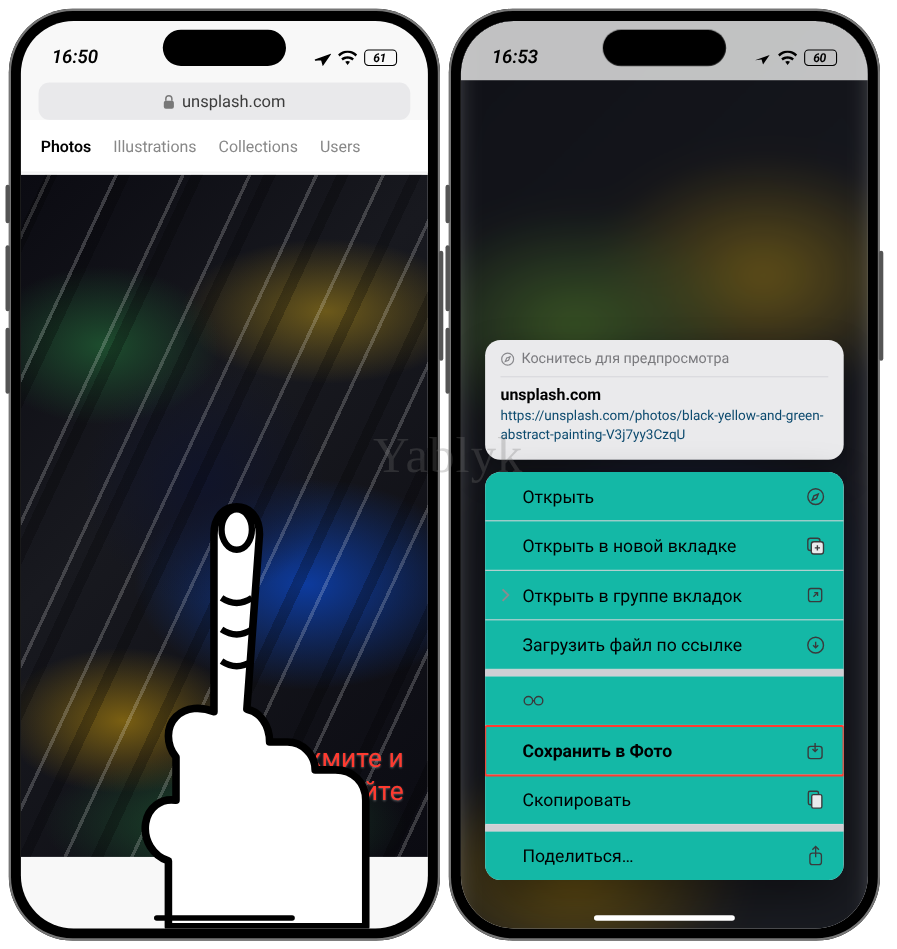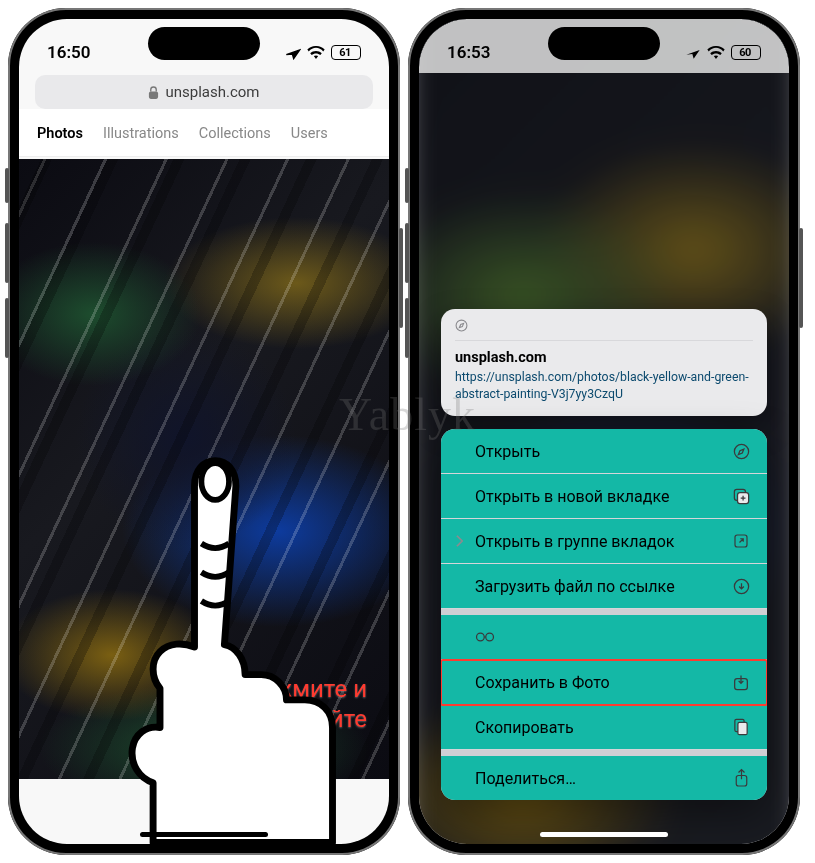--- a/index.html
+++ b/index.html
@@ -27,21 +27,21 @@
   .side-btn { position: absolute; background: #555; border-radius: 2px; }
   .sb-right { right: -3px; top: 220px; width: 4px; height: 100px; }
   .sb-left1 { left: -3px; top: 160px; width: 4px; height: 35px; }
   .sb-left2 { left: -3px; top: 215px; width: 4px; height: 60px; }
   .sb-left3 { left: -3px; top: 290px; width: 4px; height: 60px; }
 
   
   .status {
     height: 54px; display: flex; justify-content: space-between; align-items: center;
     padding: 12px 28px 0; font-weight: 600; font-size: 17px; color: #000;
-    position: relative; z-index: 40;
+    position: relative; z-index: 40; font-style: italic;
   }
   .status .icons { display: flex; align-items: center; gap: 6px; }
   .battery-box {
     display: inline-flex; align-items: center; gap: 1px;
     border: 1.5px solid #000; border-radius: 4px; padding: 1px 3px 1px 1px;
     font-size: 11px; font-weight: 700; width: 30px; height: 15px;
     justify-content: center; letter-spacing: -0.5px; text-align: right;
   }
 
   
@@ -152,21 +152,21 @@
     padding: 12px 16px 12px 34px; font-size: 16px; color: #000;
     border-bottom: 1px solid #d5d5d9; position: relative; background: #14b8a6;
   }
   .ctx .row:last-child { border-bottom: none; }
   .ctx .row .lead {
     position: absolute; left: 10px; top: 50%; transform: translateY(-50%);
     width: 16px; height: 16px; color: #8b8b8f; display:flex; align-items:center; justify-content:center;
   }
   .ctx .row .ricon { color: #3a3a3c; width: 20px; height: 20px; display:flex; align-items:center; justify-content:center; }
   .ctx .grp-break { height: 6px; background: #cfcfd4; padding:0; border:none; }
-  .ctx .row.hl { outline: 2px solid #ff3b30; outline-offset: -1px; border-radius: 2px; z-index: 2; }
+  .ctx .row.hl { outline: 2px solid #ff3b30; outline-offset: -1px; border-radius: 2px; z-index: 2; font-weight: bold; }
 
   
   .wm { position: absolute; left: 50%; top: 48%; transform: translate(-50%,-50%);
     font-size: 46px; color: rgba(120,120,120,0.28); z-index: 100; pointer-events: none;
     font-family: Georgia, serif; letter-spacing: 1px; text-align: right; }
 
   svg { display:block; }
 </style>
 </head>
 <body>
@@ -282,20 +282,21 @@
       <div class="addr" style="visibility:hidden"></div>
 
       <div class="preview-card">
         <div class="hint">
           <span>
             <svg width="13" height="13" viewBox="0 0 24 24" fill="none" stroke="#8a8a8e" stroke-width="2">
                 <circle cx="12" cy="12" r="10"></circle>
                 <path d="M16 8l-2.5 6L8 16l2.5-6L16 8z"></path>
               </svg>
           </span>
+          <span>Коснитесь для предпросмотра</span>
         </div>
         <div class="domain">unsplash.com</div>
         <div class="url">https://unsplash.com/photos/black-yellow-and-green-abstract-painting-V3j7yy3CzqU</div>
       </div>
 
       <div class="ctx">
         <div class="row">
           <span>Открыть</span>
           <span class="ricon">
             <svg width="19" height="19" viewBox="0 0 24 24" fill="none" stroke="#3a3a3c" stroke-width="1.6">

